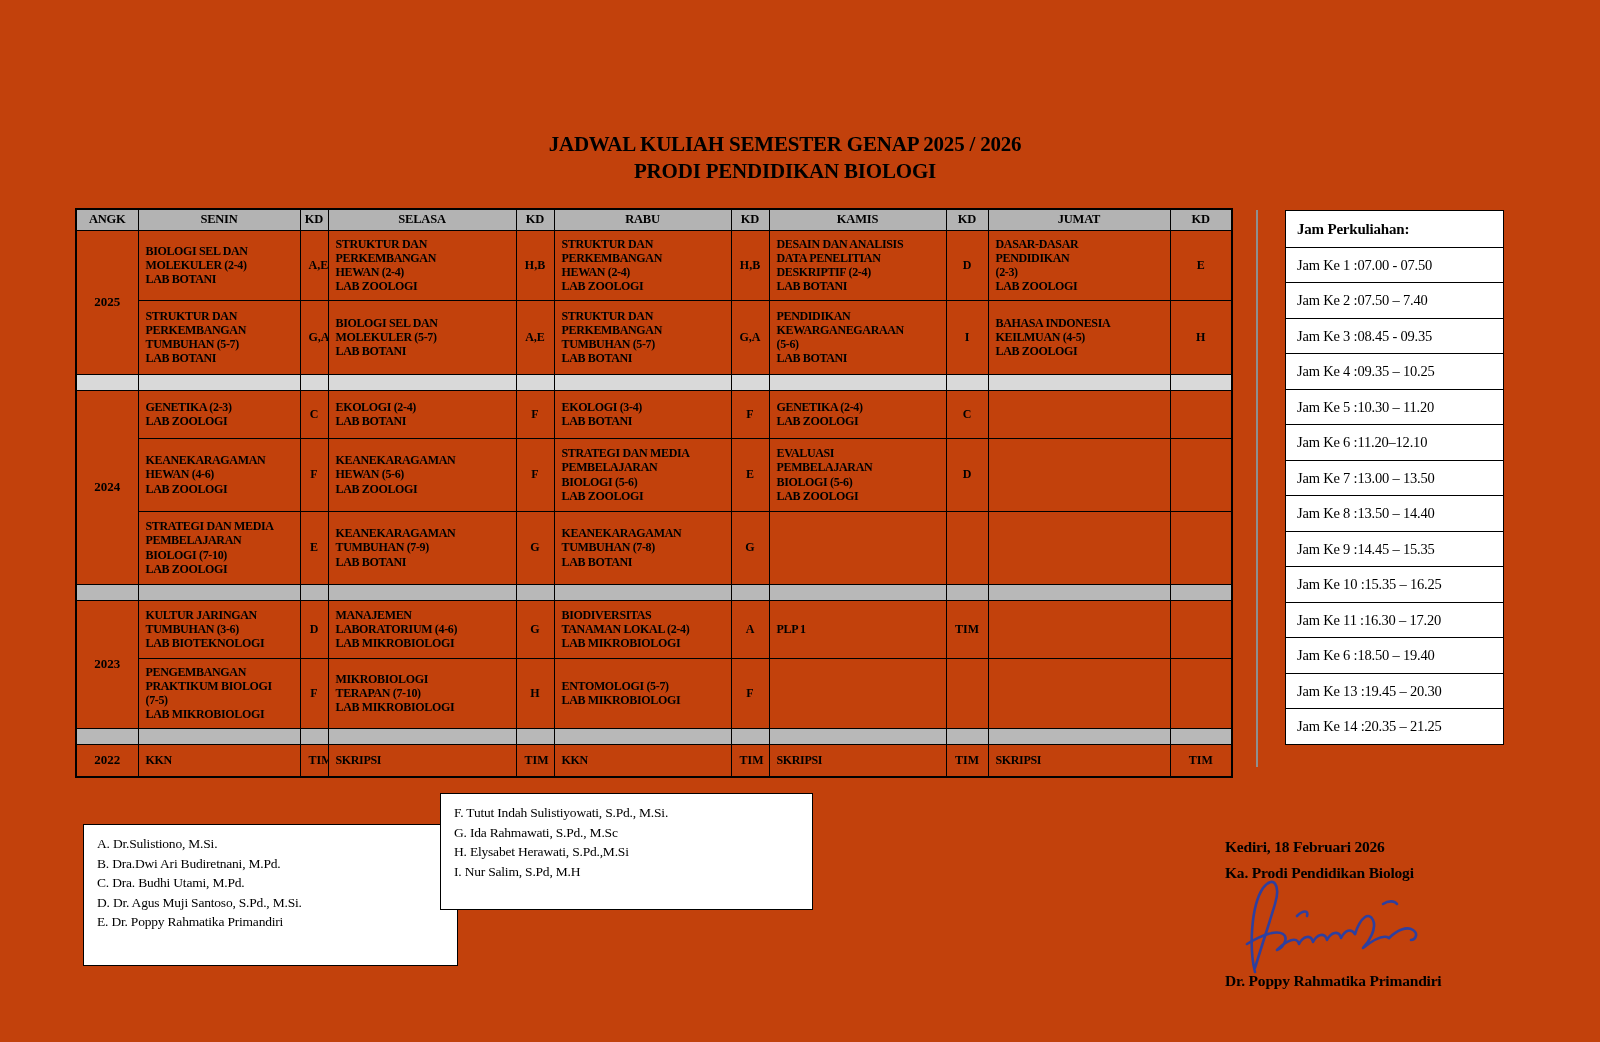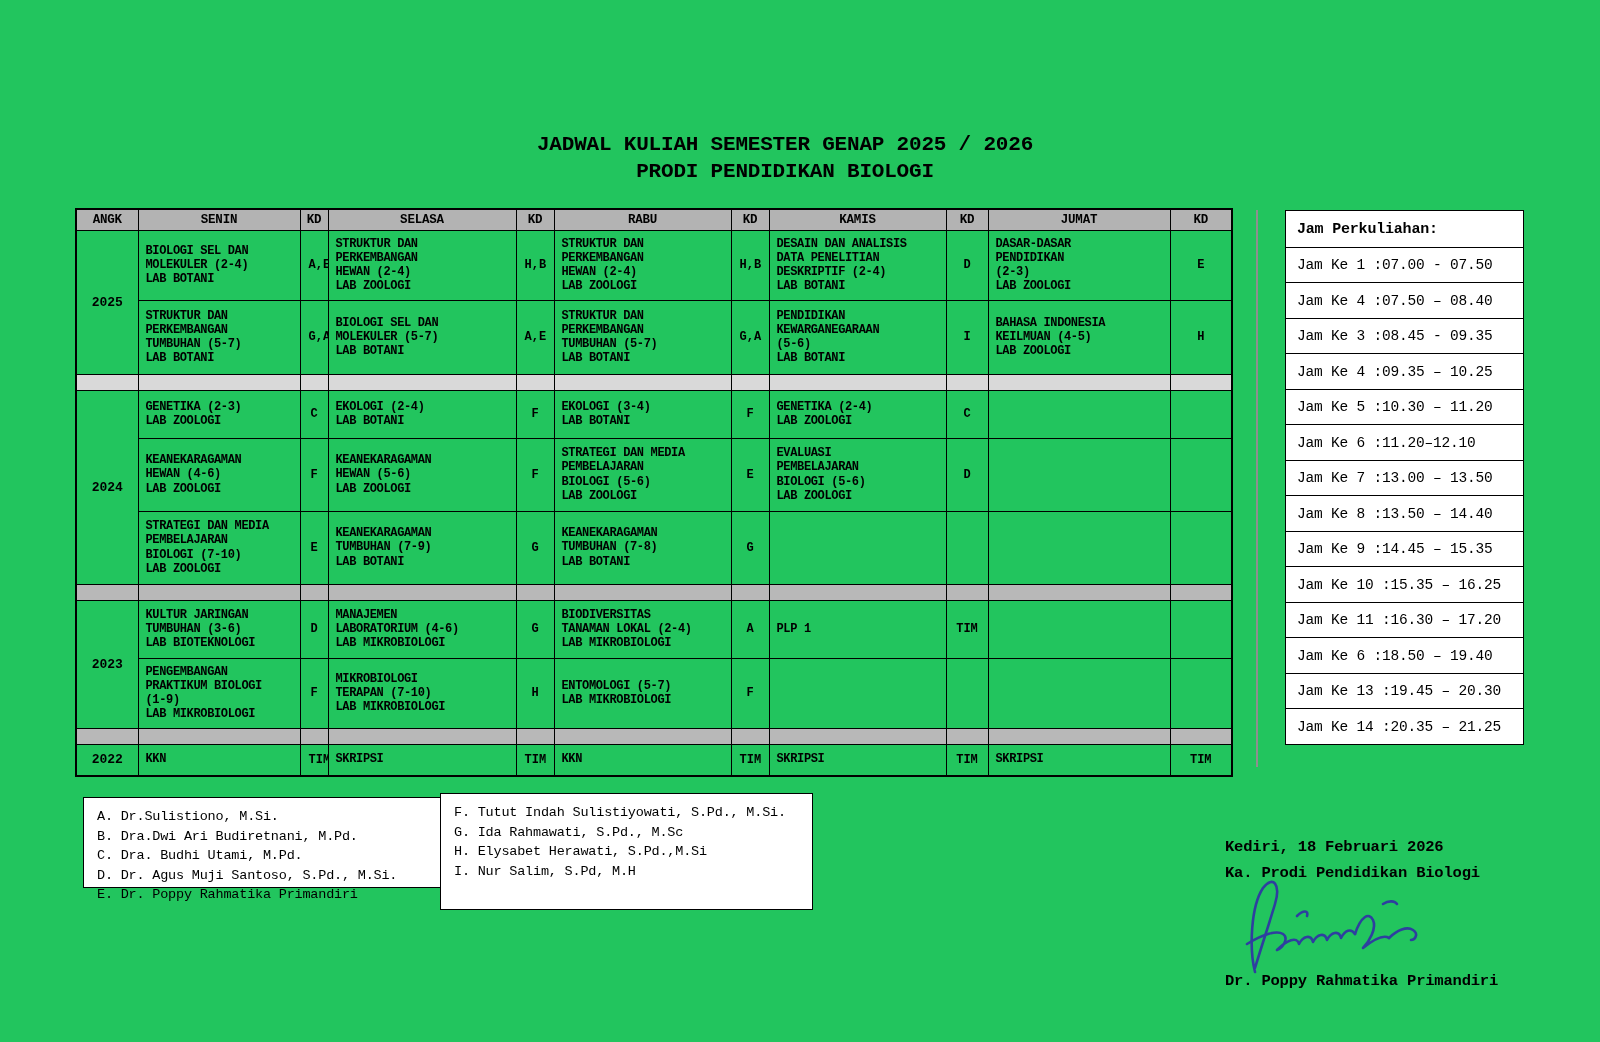--- a/index.html
+++ b/index.html
@@ -1,17 +1,17 @@
 <!DOCTYPE html>
 <html><head>
 <meta charset="utf-8">
 <style>
   html,body{margin:0;padding:0;background:#ffffff;}
-  #page{position:relative;width:1600px;height:1042px;background:#22c55e;overflow:hidden;
-        font-family:Liberation Mono, monospace;color:#000;}
+  #page{position:relative;width:1600px;height:1042px;background:#c2410c;overflow:hidden;
+        font-family:Liberation Serif, serif;color:#000;}
   
   #title{position:absolute;left:75px;top:131px;width:1420px;text-align:center;
          font-weight:bold;font-size:21px;line-height:27px;letter-spacing:-0.2px;}
   
   #sched{position:absolute;left:75px;top:208px;border-collapse:collapse;table-layout:fixed;
          width:1156px;}
   #sched td,#sched th{border:1px solid #000;overflow:hidden;}
   #sched{border:2px solid #000;}
   #sched th{background:#b3b3b3;font-size:12.5px;font-weight:bold;text-align:center;
             letter-spacing:-0.2px;padding:0;}
@@ -23,29 +23,29 @@
   tr.sep td{background:#b8b8b8;padding:0;}
   tr.sep-light td{background:#d9d9d9;}
   tr.hdr{height:21px;padding-left:44px;} tr.r25a{height:70px;} tr.r25b{height:74px;}
   tr.rsep{height:16px;}
   tr.r24a{height:48px;} tr.r24b{height:73px;} tr.r24c{height:73px;}
   tr.r23a{height:58px;} tr.r23b{height:70px;}
   tr.r22{height:22px;}
   
   #vdivider{position:absolute;left:1256px;top:210px;width:2px;height:557px;background:#8f8f8f;}
   
-  #jambox{position:absolute;left:1285px;top:210px;width:239px;border-radius:9px;}
+  #jambox{position:absolute;left:1285px;top:210px;width:219px;border-radius:9px;}
   .jam-row{box-sizing:border-box;border:1.5px solid #000;margin-top:-1.5px;height:37px;
            display:flex;align-items:center;padding-left:11px;font-size:14.5px;
            letter-spacing:-0.2px;background:#fff;}
   .jam-row:first-child{margin-top:0;height:38px;font-weight:bold;font-size:15px;}
   
   .lectbox{position:absolute;box-sizing:border-box;border:1.5px solid #000;background:#fff;
            padding:9px 8px 6px 13px;font-size:13.5px;line-height:19.5px;letter-spacing:-0.2px;}
-  #lectbox-left{left:83px;top:797px;width:375px;height:91px;}
+  #lectbox-left{left:83px;top:824px;width:375px;height:142px;}
   #lectbox-right{left:440px;top:793px;width:373px;height:117px;}
   
   #sigblock{position:absolute;left:1225px;top:806px;width:300px;font-weight:bold;
             font-size:15.5px;line-height:26px;letter-spacing:-0.2px;margin-top:28px;}
   #sig-svg{position:absolute;left:8px;top:42px;}
   #sig-name{margin-top:82px;}
 </style>
 </head>
 <body>
 
@@ -238,21 +238,21 @@
 LAB MIKROBIOLOGI</td>
       <td class="kd">A</td>
       <td class="course">PLP 1</td>
       <td class="kd">TIM</td>
       <td class="course"></td>
       <td class="kd"></td>
     </tr>
     <tr class="r23b">
       <td class="course">PENGEMBANGAN
 PRAKTIKUM BIOLOGI
-(1-9)
+(7-5)
 LAB MIKROBIOLOGI</td>
       <td class="kd">F</td>
       <td class="course">MIKROBIOLOGI
 TERAPAN (7-10)
 LAB MIKROBIOLOGI</td>
       <td class="kd">H</td>
       <td class="course">ENTOMOLOGI (5-7)
 LAB MIKROBIOLOGI</td>
       <td class="kd">F</td>
       <td class="course"></td>
@@ -288,21 +288,21 @@
       <td class="kd">TIM</td>
     </tr>
   </tbody>
     </table>
 
   <div id="vdivider"></div>
 
   <div id="jambox">
     <div class="jam-row">Jam Perkuliahan:</div>
     <div class="jam-row">Jam Ke 1 :07.00 - 07.50</div>
-    <div class="jam-row">Jam Ke 4 :07.50 – 08.40</div>
+    <div class="jam-row">Jam Ke 2 :07.50 – 7.40</div>
     <div class="jam-row">Jam Ke 3 :08.45 - 09.35</div>
     <div class="jam-row">Jam Ke 4 :09.35 – 10.25</div>
     <div class="jam-row">Jam Ke 5 :10.30 – 11.20</div>
     <div class="jam-row">Jam Ke 6 :11.20–12.10</div>
     <div class="jam-row">Jam Ke 7 :13.00 – 13.50</div>
     <div class="jam-row">Jam Ke 8 :13.50 – 14.40</div>
     <div class="jam-row">Jam Ke 9 :14.45 – 15.35</div>
     <div class="jam-row">Jam Ke 10 :15.35 – 16.25</div>
     <div class="jam-row">Jam Ke 11 :16.30 – 17.20</div>
     <div class="jam-row">Jam Ke 6 :18.50 – 19.40</div>

